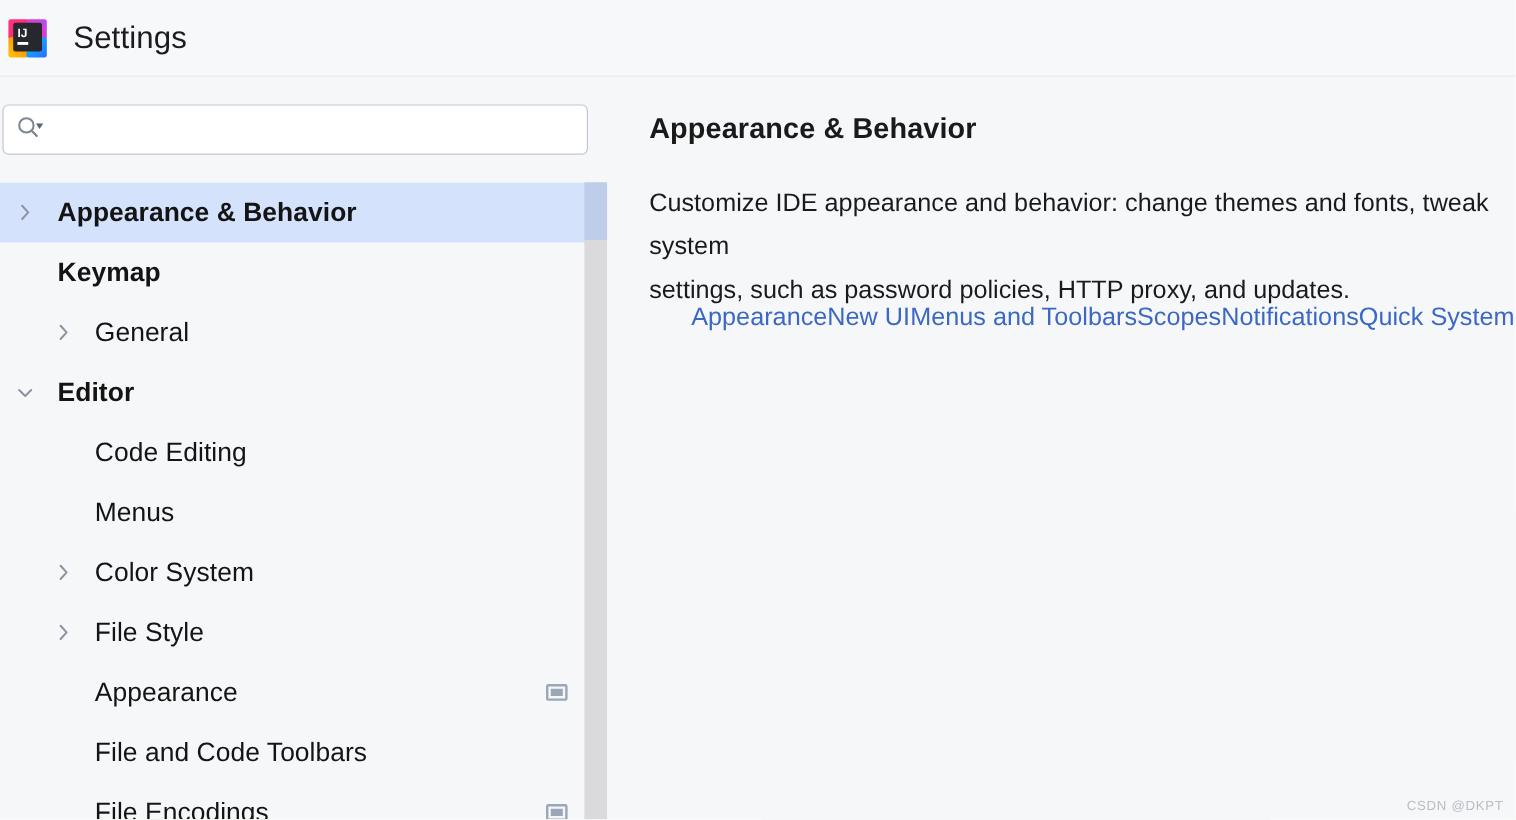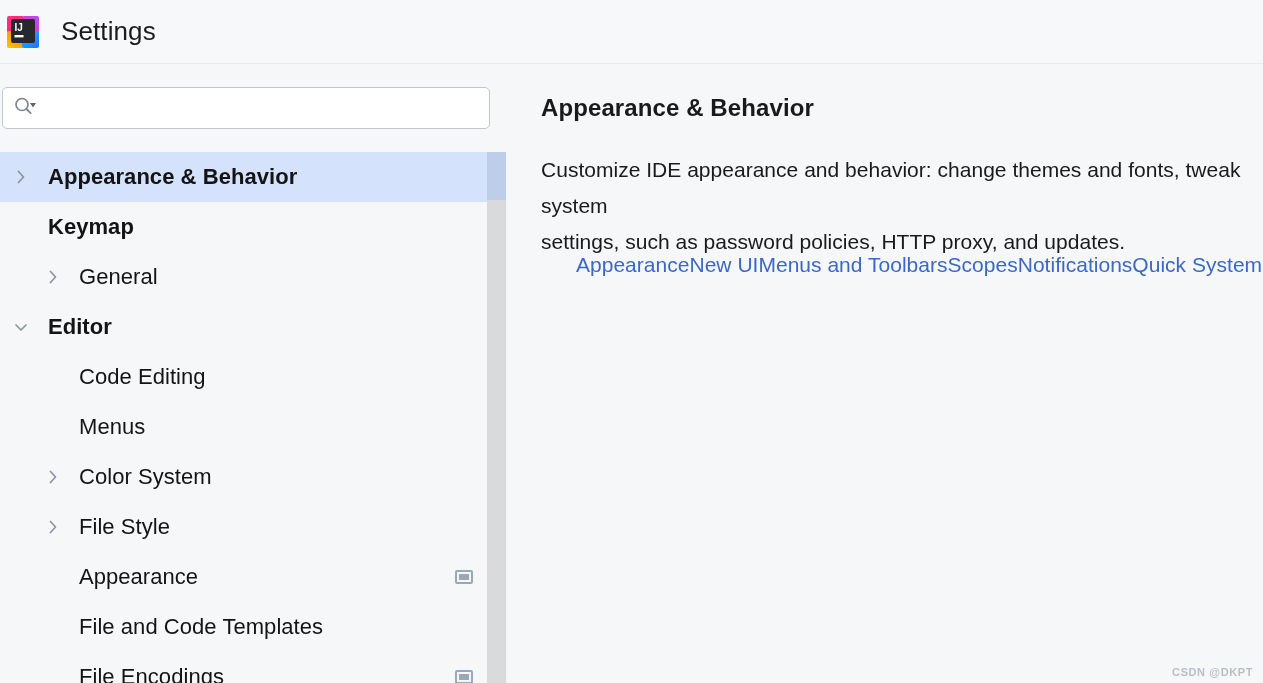--- a/index.html
+++ b/index.html
@@ -222,21 +222,20 @@
   
   .watermark {
     position: absolute;
     right: 10px;
     bottom: 5px;
     font-size: 11px;
     color: #b9bdc4;
     font-family: "Liberation Sans", sans-serif;
     letter-spacing: 0.6px;
     white-space: nowrap;
-    font-weight: bold;
   }
 </style>
 </head>
 <body>
 
 <div id="app">
 
   <div class="titlebar">
     <div class="app-logo">
       <svg width="34" height="34" viewBox="0 0 34 34" xmlns="http://www.w3.org/2000/svg">
@@ -333,21 +332,21 @@
               <polyline points="6.5,3.5 11.5,9 6.5,14.5" fill="none" stroke="#8d93a1" stroke-width="1.7" stroke-linecap="round" stroke-linejoin="round"></polyline>
             </svg>
           </span>
           <span class="tree-label">File Style</span>
         </div>
         <div class="tree-row d1">
           <span class="tree-label">Appearance</span>
           <span class="proj-icon"></span>
         </div>
         <div class="tree-row d1">
-          <span class="tree-label">File and Code Templates</span>
+          <span class="tree-label">File and Code Toolbars</span>
         </div>
         <div class="tree-row d1">
           <span class="tree-label">File Encodings</span>
           <span class="proj-icon"></span>
         </div>
       </div>
 
     <div class="scrollbar-track"></div>
   </div>
   <div class="scrollbar-thumb"></div>

